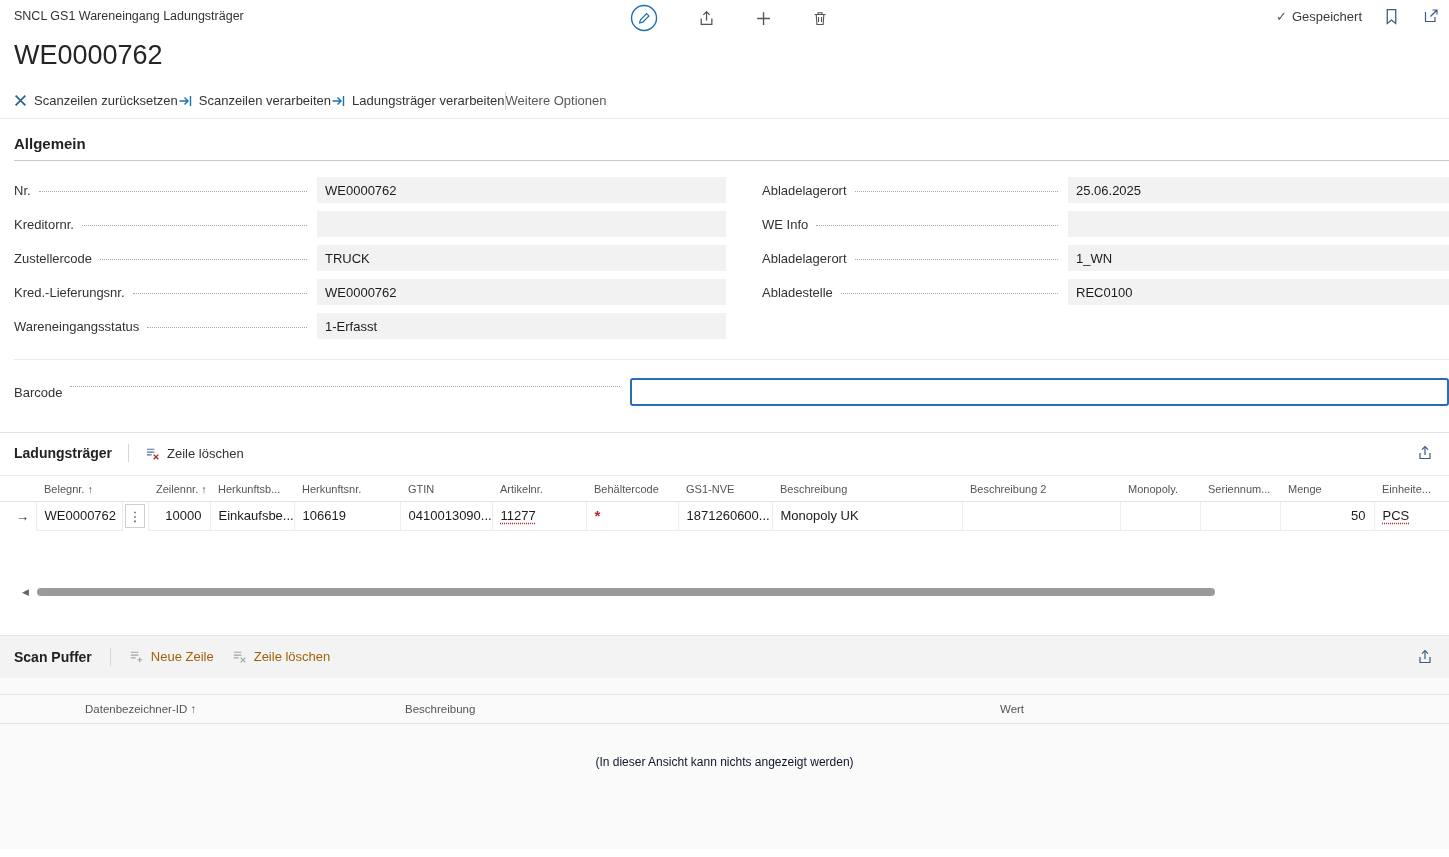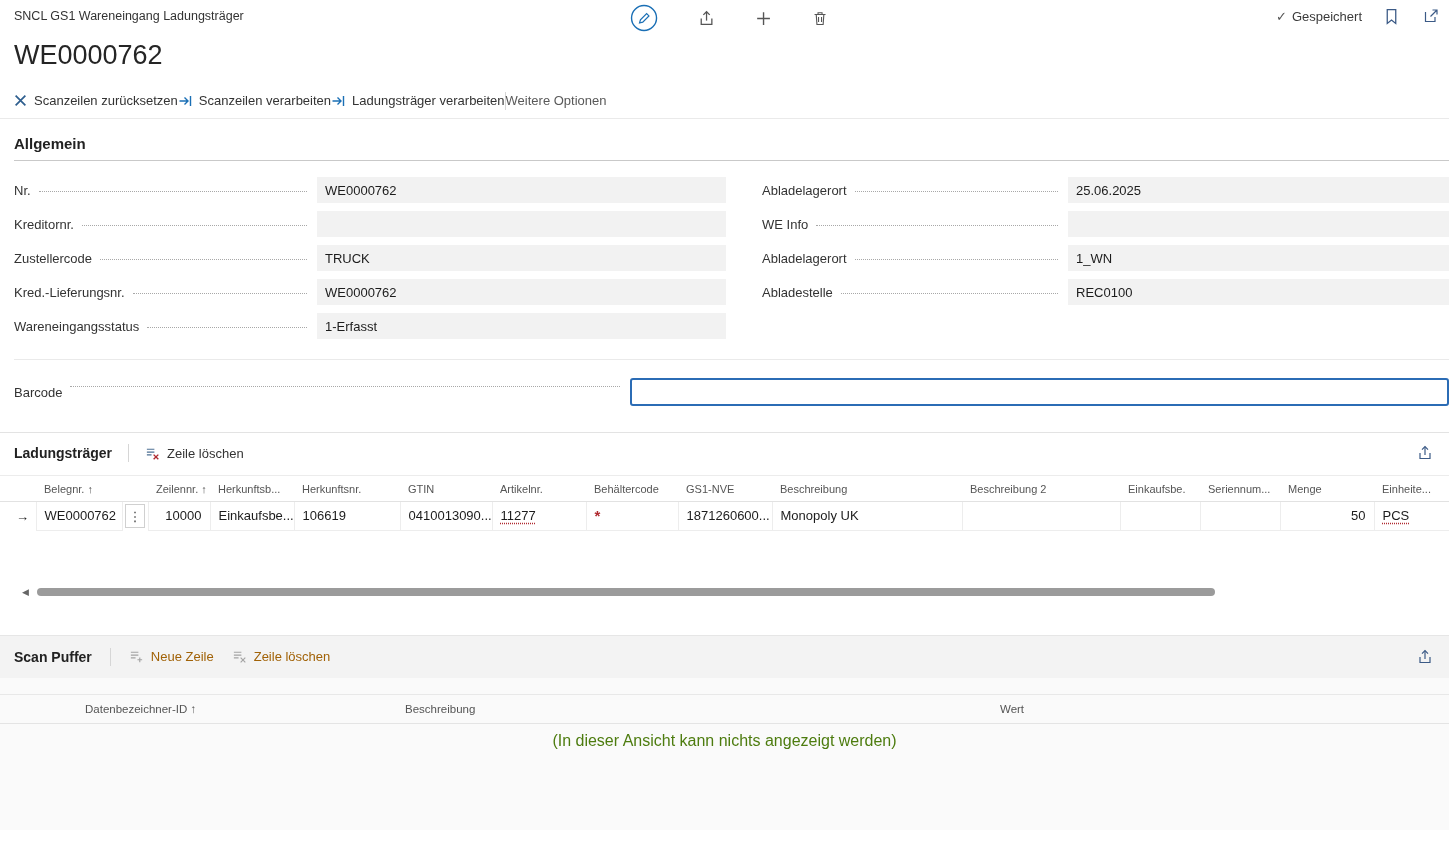--- a/index.html
+++ b/index.html
@@ -70,21 +70,21 @@
   .hs-thumb { width:1178px; height:8px; background:#9b9b9b; border-radius:4px; cursor:grab; }
 
   
   .scan { margin-top:36px; background:#fafafa; border-top:1px solid #e6e6e6; padding-bottom:80px; }
   .scan-head { display:flex; align-items:center; gap:18px; padding:11px 14px; background:#f3f3f3; }
   .action.disabled { color:#a16207; cursor:default; }
   .scan-cols { display:flex; align-items:center; font-size:11.5px; color:#555; border-top:1px solid #e8e8e8; border-bottom:1px solid #e4e4e4; padding:8px 0; margin-top:16px; }
   .scan-col1 { margin-left:85px; width:320px; }
   .scan-col2 { width:595px; }
   .scan-col3 { flex:1; }
-  .empty-msg { text-align:center; color:#4d7c0f; font-size:16px; margin-top:8px; }
+  .empty-msg { text-align:center; color:#0f172a; font-size:12px; margin-top:31px; }
 
   svg { display:block; }
 </style>
 </head>
 <body>
 
 <header class="topbar">
   <span class="breadcrumb">SNCL GS1 Wareneingang Ladungsträger</span>
 
   <div class="topbar-center">
@@ -295,21 +295,21 @@
         <th colspan="2">Belegnr. ↑</th>
         <th class="r">Zeilennr. ↑</th>
         <th>Herkunftsb...</th>
         <th>Herkunftsnr.</th>
         <th>GTIN</th>
         <th>Artikelnr.</th>
         <th>Behältercode</th>
         <th>GS1-NVE</th>
         <th>Beschreibung</th>
         <th>Beschreibung 2</th>
-        <th>Einkaufsbe.</th>
+        <th>Monopoly.</th>
         <th>Seriennum...</th>
         <th class="r">Menge</th>
         <th>Einheite...</th>
       </tr>
     </thead>
     <tbody>
       <tr>
         <td class="noborder cell-arrow">→</td>
         <td>WE0000762</td>
         <td class="noborder cell-menu">

